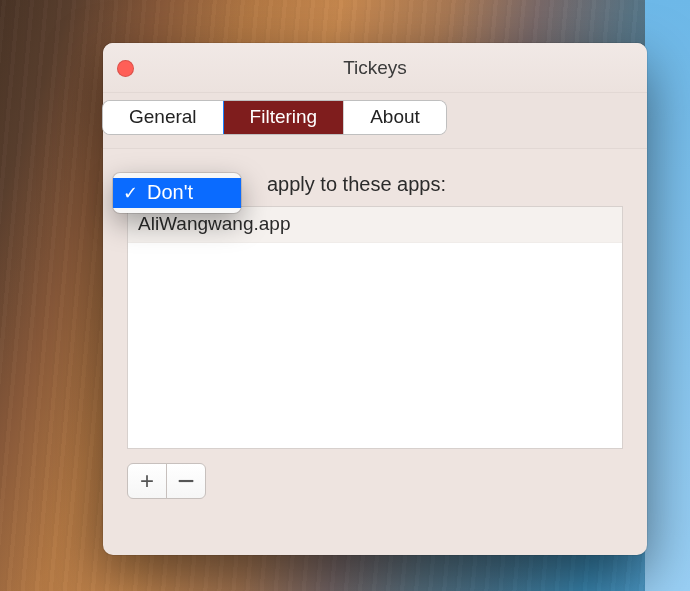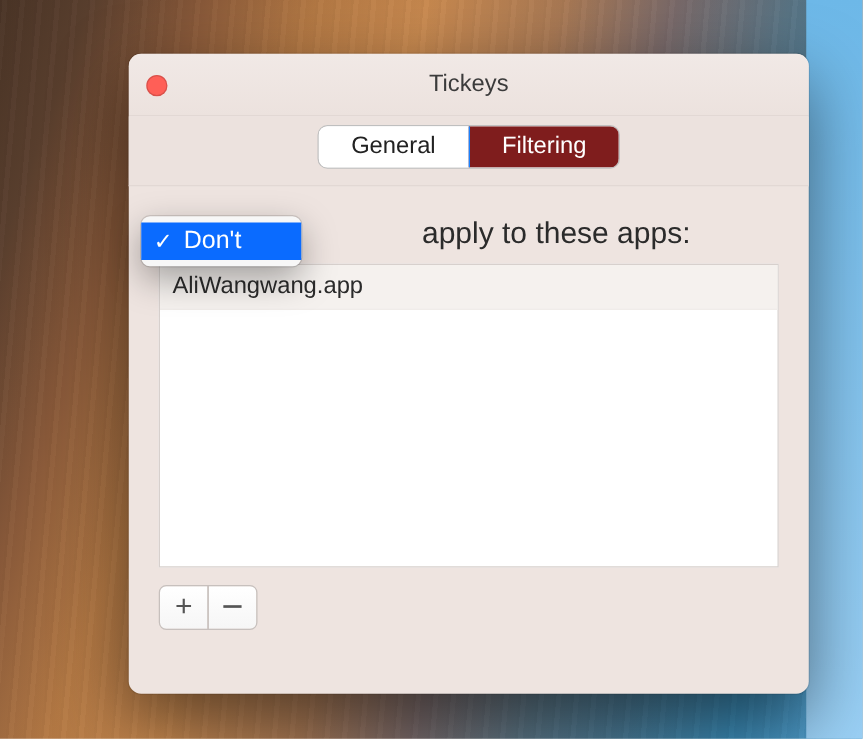--- a/index.html
+++ b/index.html
@@ -59,21 +59,21 @@
       display: flex; gap: 10px;
     }
     .traffic .dot {
       width: 17px; height: 17px; border-radius: 50%;
       box-shadow: inset 0 0 0 1px rgba(0,0,0,0.15);
     }
     .dot.close { background: #ff5f57; }
     .title { font-size: 19px; color: #3b3b3b; }
 
     .seg-wrap {
-      display: flex; justify-content: center;
+      display: flex; justify-content: flex-start;
       padding-top: 8px;
       border-bottom: 1px solid #e2d8d4;
       padding-bottom: 14px;
       background: #ece2de;
     }
     .seg {
       display: inline-flex;
       border-radius: 7px;
       overflow: hidden;
       box-shadow: 0 0 0 1px #bfbfbf;
@@ -91,24 +91,23 @@
     .seg-item.active {
       background: #7f1d1d;
       color: #fff;
       border-left-color: #1a82ff;
     }
 
     .content {
       padding: 24px 24px 18px;
     }
     .label-row {
-      font-size: 24px; color: #2b2b2b;
+      font-size: 20px; color: #2b2b2b;
       padding-left: 140px;
       margin-bottom: 10px;
-      text-align: center;
     }
     .listbox {
       width: 496px; height: 243px;
       background: #ffffff;
       border: 1px solid #d7d0cd;
       margin: 0 auto;
       overflow: hidden;
     }
     .list-row {
       font-size: 19px;
@@ -173,20 +172,21 @@
     <div class="traffic">
       <div class="dot close"></div>
     </div>
     <div class="title">Tickeys</div>
   </div>
 
   <div class="seg-wrap">
     <div class="seg">
       <button class="seg-item">General</button>
       <button class="seg-item active">Filtering</button>
+      <button class="seg-item">About</button>
     </div>
   </div>
 
   <div class="content">
     <div class="label-row">apply to these apps:</div>
 
     <div class="listbox">
       <div class="list-row">AliWangwang.app</div>
     </div>
 

